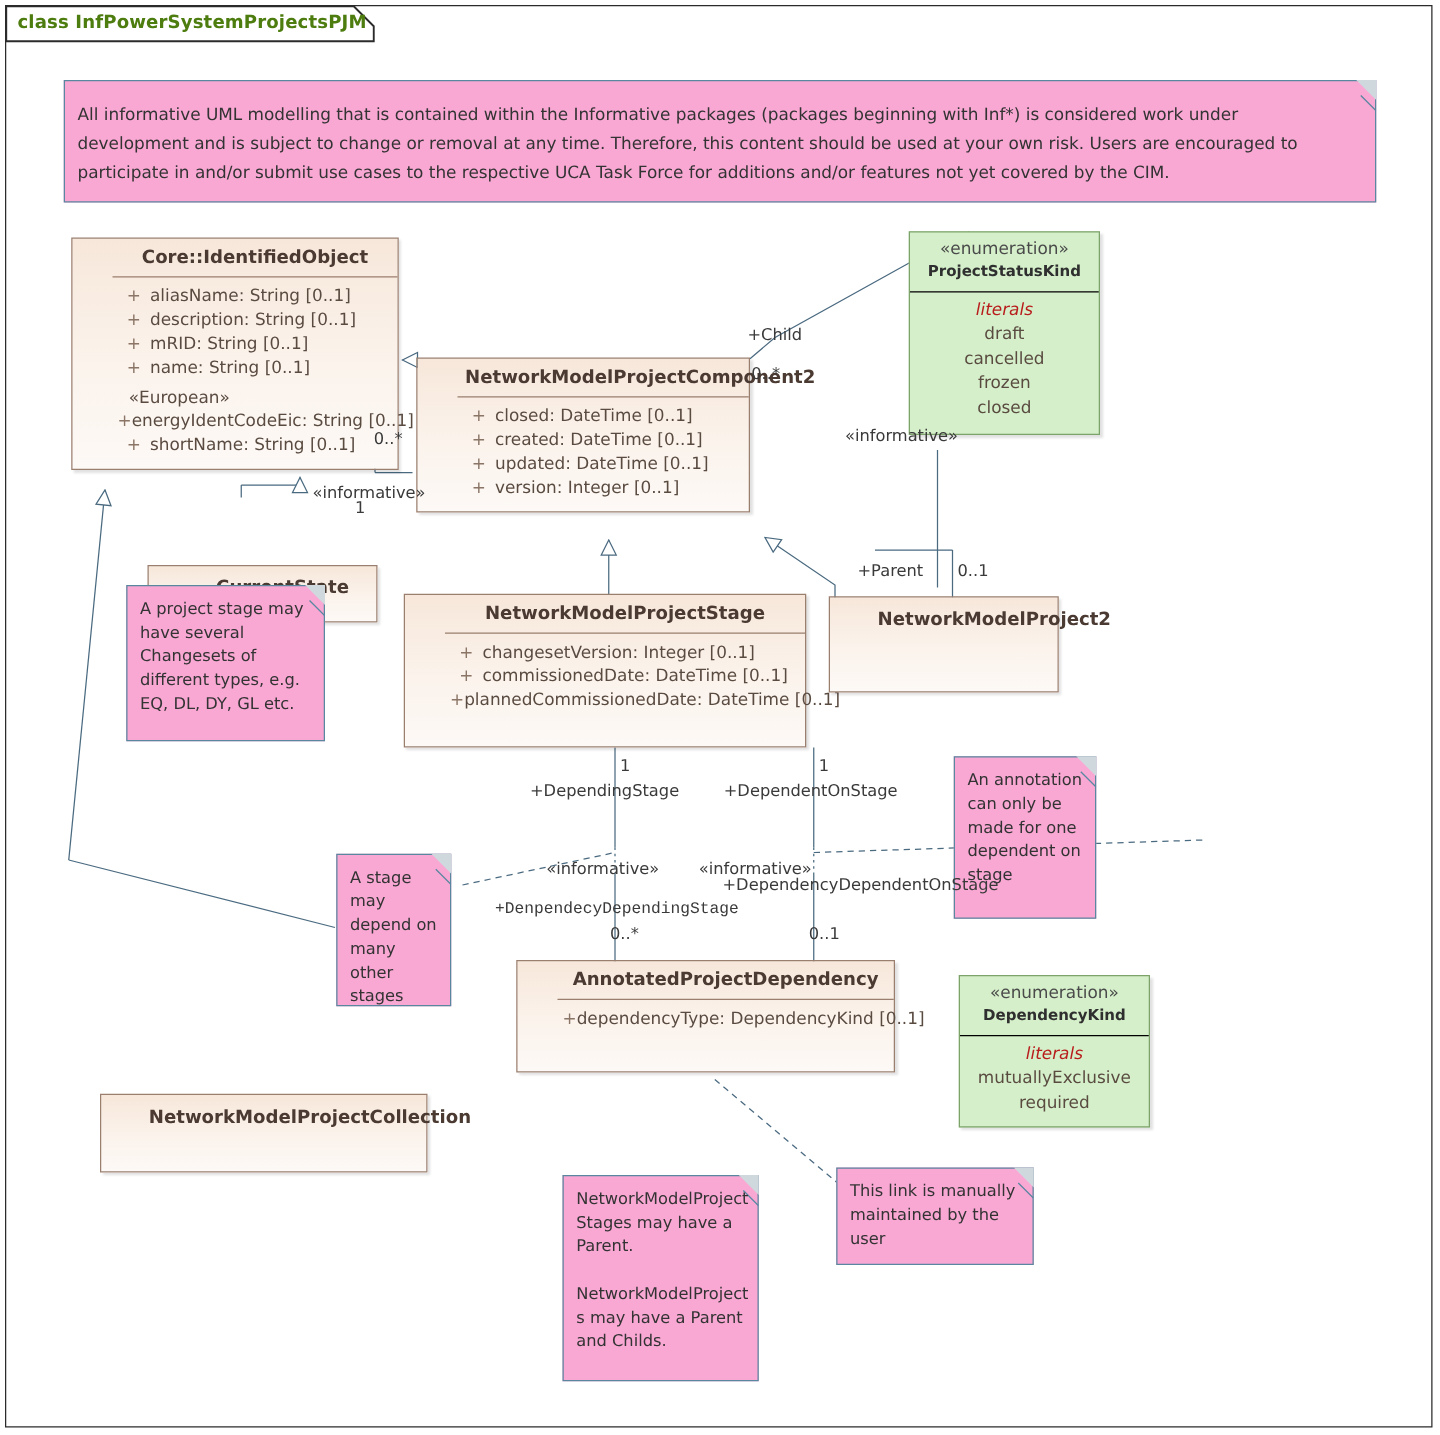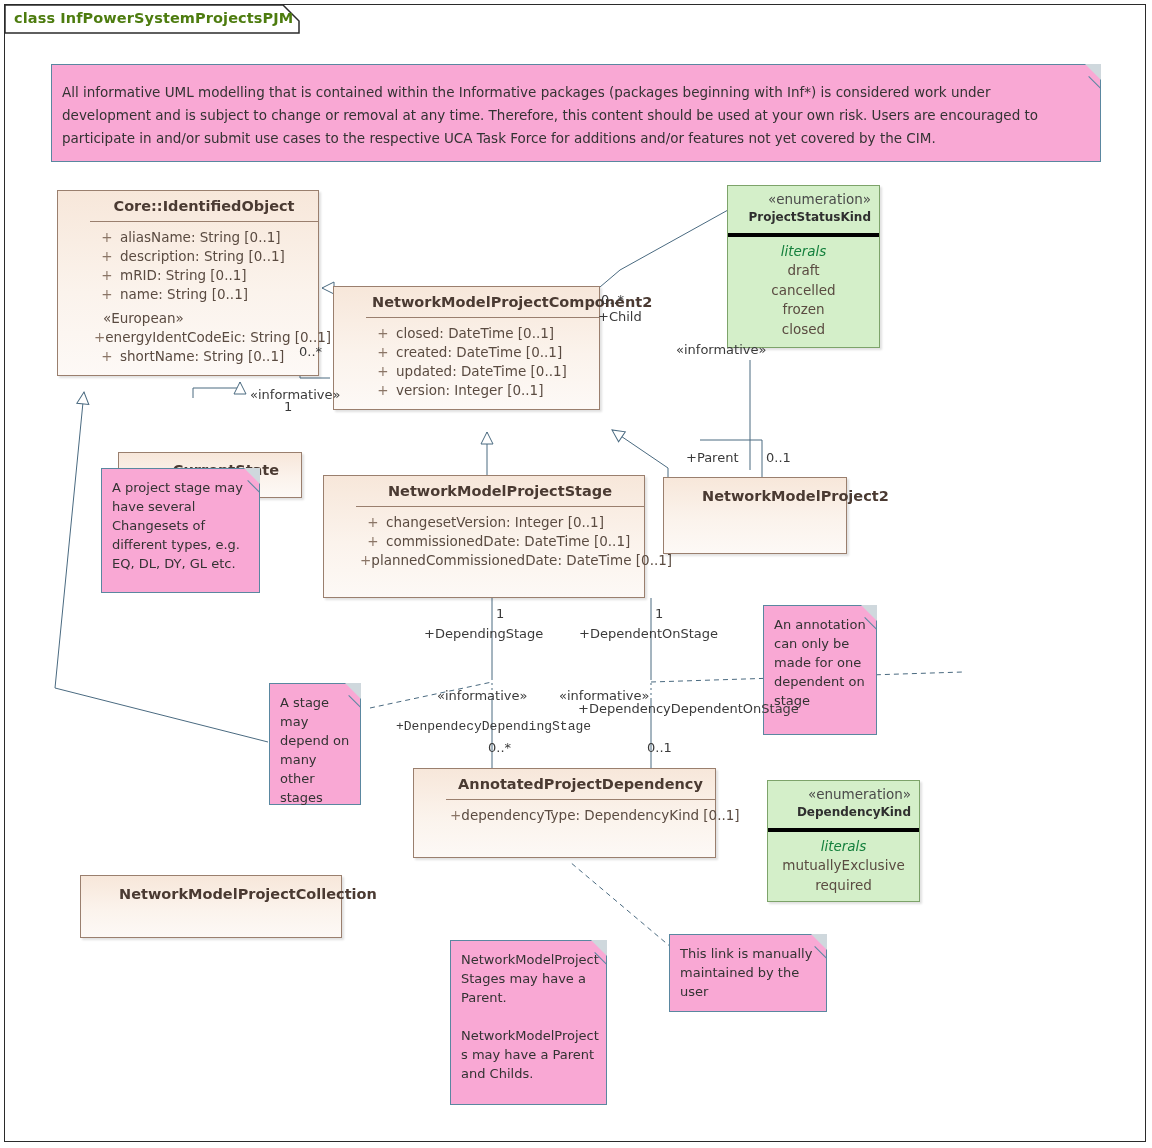--- a/index.html
+++ b/index.html
@@ -23,25 +23,25 @@
   .cls .hdr.nobord{border-bottom:none;}
   .cls .body{padding:6px 4px 6px 4px;}
   .attr{font-size:13.5px;color:#5a4b41;line-height:19px;white-space:nowrap;display:flex;}
   .attr .vis{display:inline-block;width:26px;text-align:center;color:#8a7566;}
   .attr .txt{display:inline-block;}
   .stereo-row{font-size:13.5px;color:#5a4b41;line-height:19px;padding-left:9px;margin-top:5px;}
 
   
   .enum{position:absolute;box-sizing:border-box;border:1px solid #7da36a;
         background:#d4efc9;box-shadow:2px 2px 2px rgba(0,0,0,0.12);}
-  .enum .hdr{text-align:right;padding:5px 8px 6px 8px;border-bottom:4px solid #000000;}
+  .enum .hdr{text-align:center;padding:5px 8px 6px 8px;border-bottom:1px solid #000000;}
   .enum .stereo{font-size:13.5px;color:#4a4a4a;line-height:17px;}
   .enum .nm{font-size:12px;font-weight:bold;color:#2f2f2f;line-height:19px;}
   .enum .body{padding:4px 8px 8px 8px;text-align:center;}
-  .enum .lit-title{font-size:13.5px;font-style:italic;color:#15803d;line-height:20px;}
+  .enum .lit-title{font-size:13.5px;font-style:italic;color:#b91c1c;line-height:20px;}
   .enum .lit{font-size:13.5px;color:#5a4b41;line-height:19.5px;}
 
   
   .note{position:absolute;box-sizing:border-box;border:1px solid #5a87a0;background:#f9a8d4;
         font-size:13px;color:#333;line-height:19px;}
   .note .fold{position:absolute;right:-1px;top:-1px;width:0;height:0;
               border-left:16px solid transparent;border-top:16px solid #cfd8dd;}
   .note .foldline{position:absolute;right:-1px;top:-1px;width:17px;height:17px;
               border-left:1px solid #5a87a0;transform:rotate(-45deg);transform-origin:100% 0;}
   .note .ntxt{position:relative;padding:9px 9px 8px 10px;white-space:pre-line;}
@@ -281,21 +281,21 @@
   </div>
 
   <div class="note" style="left:669px;top:934px;width:158px;height:78px;">
     <div class="fold"></div>
     <div class="foldline"></div>
     <div class="ntxt">This link is manually
 maintained by the
 user</div>
   </div>
 
-  <div class="lbl" style="left:598px;top:261px;margin-top:48px;">+Child</div>
+  <div class="lbl" style="left:598px;top:261px;">+Child</div>
   <div class="lbl" style="left:601px;top:292px;">0..*</div>
 
   <div class="lbl" style="left:676px;top:342px;">«informative»</div>
 
   <div class="lbl" style="left:299px;top:344px;">0..*</div>
   <div class="lbl" style="left:250px;top:387px;">«informative»</div>
   <div class="lbl" style="left:284px;top:399px;">1</div>
 
   <div class="lbl" style="left:686px;top:450px;">+Parent</div>
   <div class="lbl" style="left:766px;top:450px;">0..1</div>

